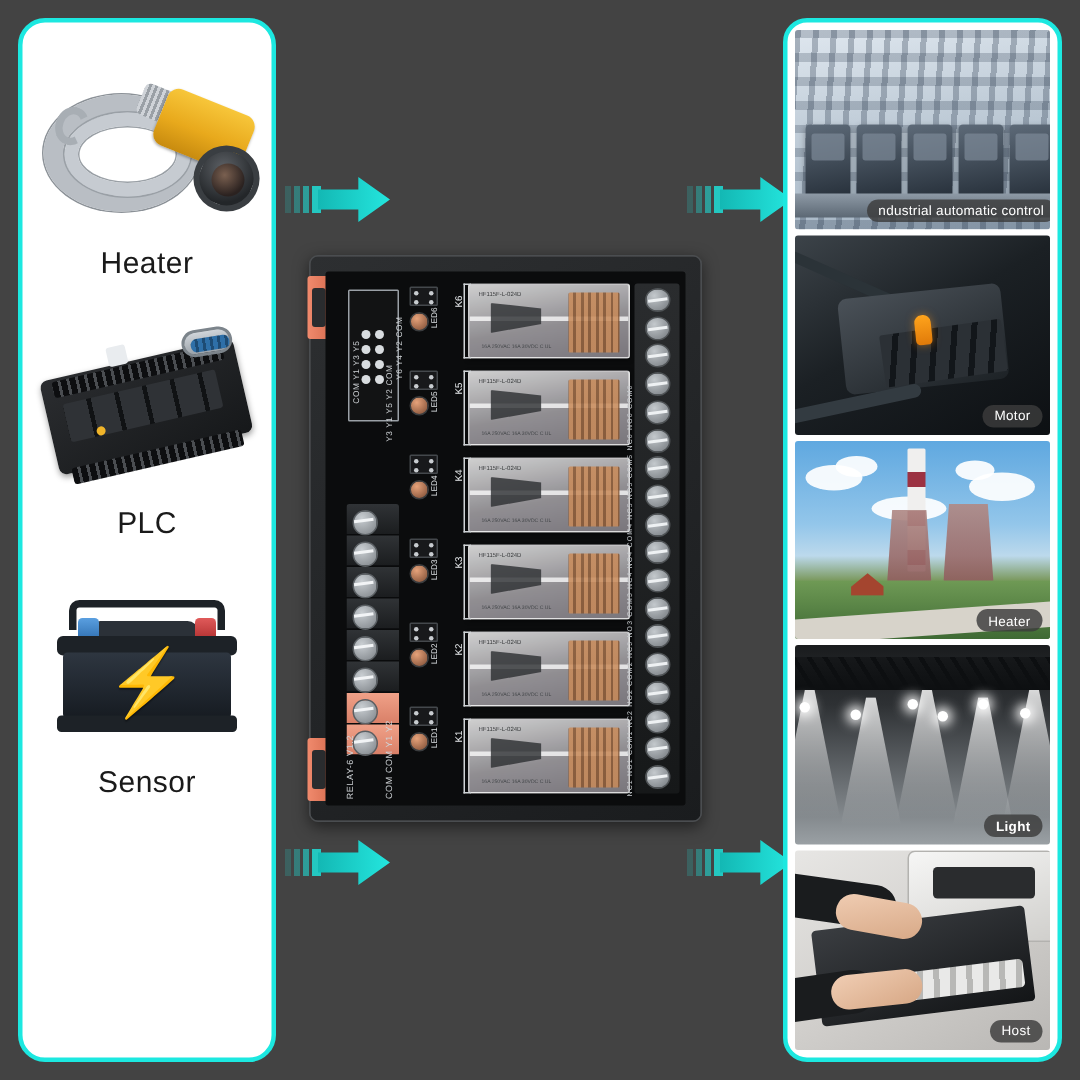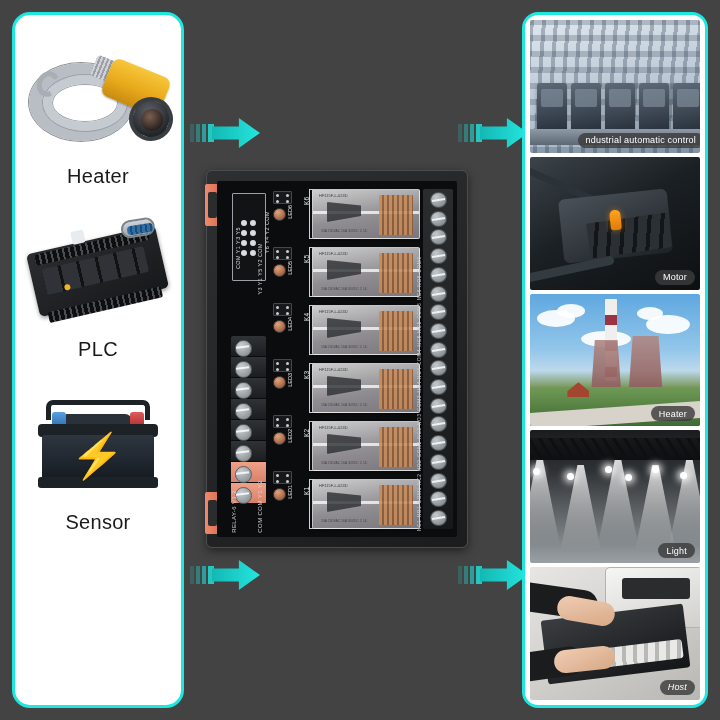--- a/index.html
+++ b/index.html
@@ -379,38 +379,38 @@
     position:absolute; left:0; right:0; bottom:2%; height:13%;
     background:#d7d3ca; transform:skewY(-4deg);
   }
   .ph3 .house{
     position:absolute; left:22%; bottom:22%; width:22px; height:15px;
     background:#a4452f;
     clip-path:polygon(50% 0,100% 60%,100% 100%,0 100%,0 60%);
   }
 
   
-  .ph4{ background:linear-gradient(180deg,#1a1c1e 0%,#2e3134 30%,#6b7074 70%,#9aa0a4 100%); }
+  .ph4{ background:linear-gradient(180deg,#1a1c1e 0%,#2e3134 30%,#6b7074 70%,#9aa0a4 100%);font-weight:bold; }
   .ph4 .truss{
     position:absolute; left:0; right:0; top:6%; height:16%;
     background:repeating-linear-gradient(58deg,#0d0f11 0 3px,rgba(0,0,0,0) 3px 9px),
                linear-gradient(180deg,#16181a,#0d0f11);
   }
   .ph4 .beam{
     position:absolute; width:40px; height:64%;
     background:linear-gradient(180deg,rgba(255,255,255,.82),rgba(255,255,255,0));
     clip-path:polygon(42% 0,58% 0,100% 100%,0 100%);
   }
   .ph4 .lamp{
     position:absolute; width:7px; height:7px; border-radius:50%;
     background:#fff; box-shadow:0 0 7px 3px rgba(255,255,255,.85);
   }
 
   
-  .ph5{ background:linear-gradient(150deg,#e7e6e4 0%,#d2d0cd 50%,#b9b7b4 100%);font-style:italic; }
+  .ph5{ background:linear-gradient(150deg,#e7e6e4 0%,#d2d0cd 50%,#b9b7b4 100%); }
   .ph5 .machine{
     position:absolute; right:-6%; top:0; width:62%; height:46%;
     background:linear-gradient(160deg,#f6f6f5,#cfcecb);
     border-radius:5px 0 0 5px; border:1px solid #b3b2af;
   }
   .ph5 .panel{
     position:absolute; right:6%; top:8%; width:40%; height:16%;
     background:#2a2c2e; border-radius:3px;
   }
   .ph5 .drawer{

